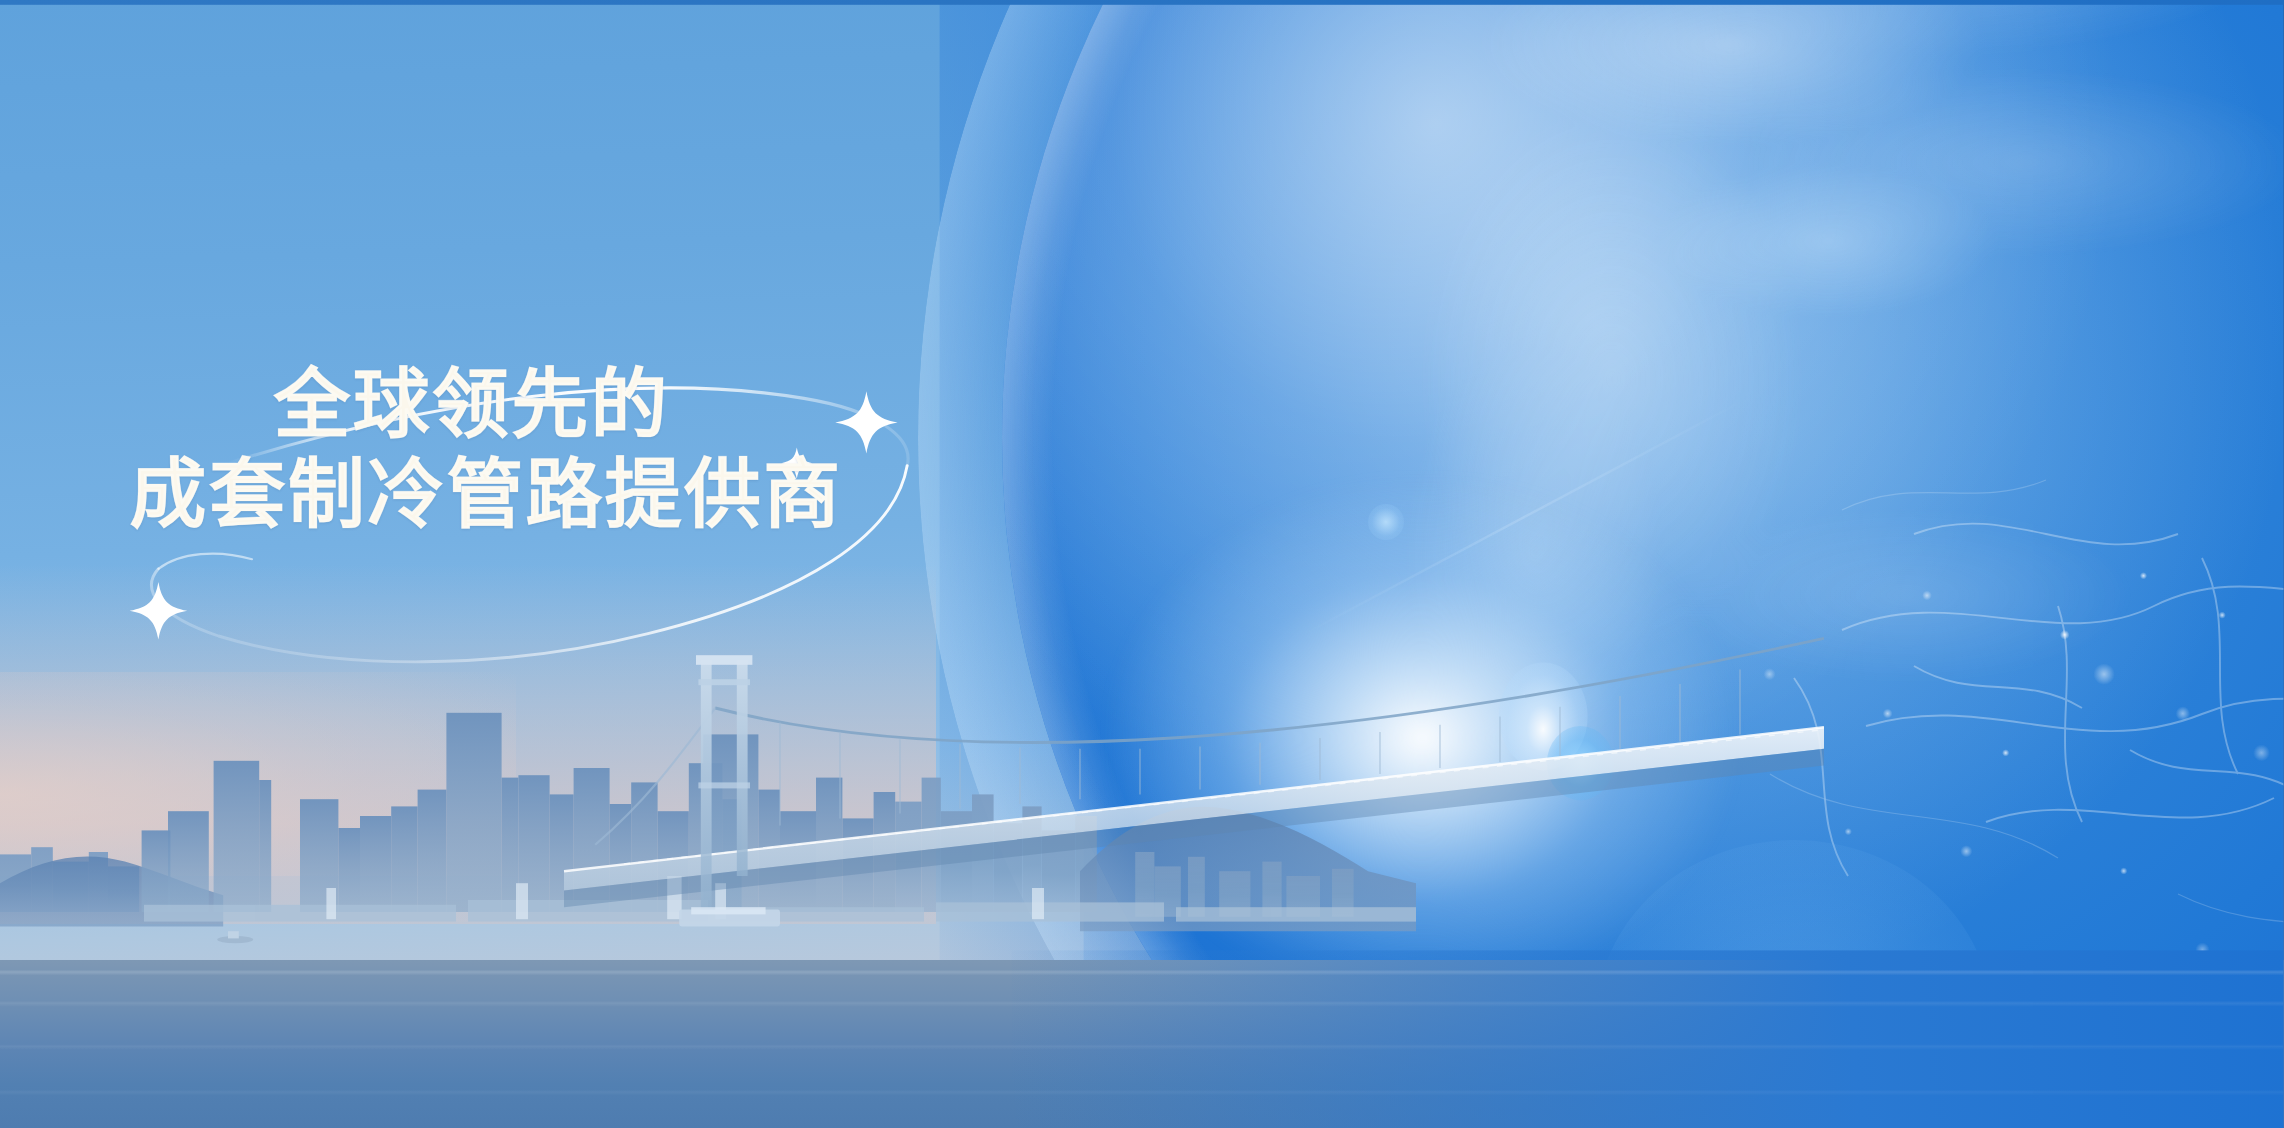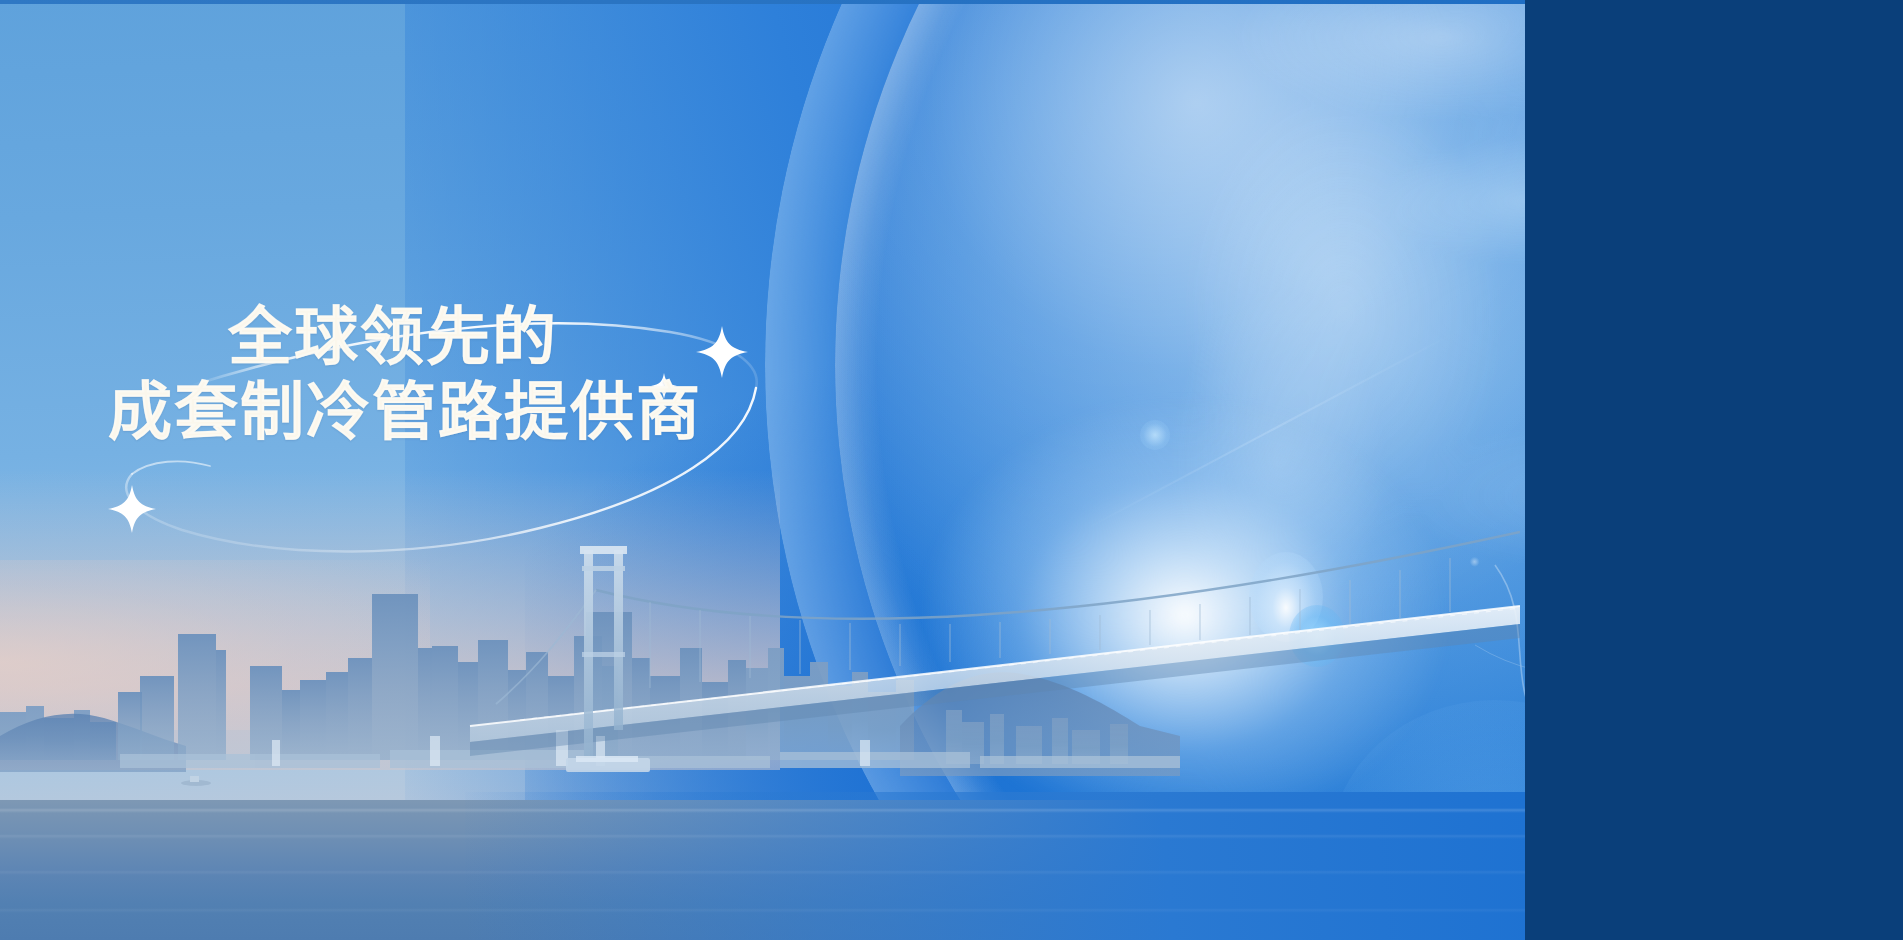--- a/index.html
+++ b/index.html
@@ -1,21 +1,21 @@
 <!DOCTYPE html>
 <html lang="zh-CN"><head>
 <meta charset="utf-8">
 <title>Hero Banner</title>
 <style>
   html,body{margin:0;padding:0;background:#0a3f7a;}
   *{box-sizing:border-box;}
 
   .stage{
     position:relative;
-    width:1525px;height:940px;
+    width:1903px;height:940px;
     overflow:hidden;
     font-family:"Liberation Sans","DejaVu Sans",sans-serif;
     background:linear-gradient(178deg,#5fa2dc 0%,#68a8df 22%,#76b1e3 46%,#8dbde7 64%,#aec8e0 78%,#c3c9d8 88%,#cfd0d8 100%);
   }
 
   
   .top-edge{position:absolute;left:0;top:0;width:100%;height:4px;
     background:linear-gradient(90deg,#2f78c4 0%,#2a74c2 40%,#1f6ec4 100%);z-index:60;}
 
   

